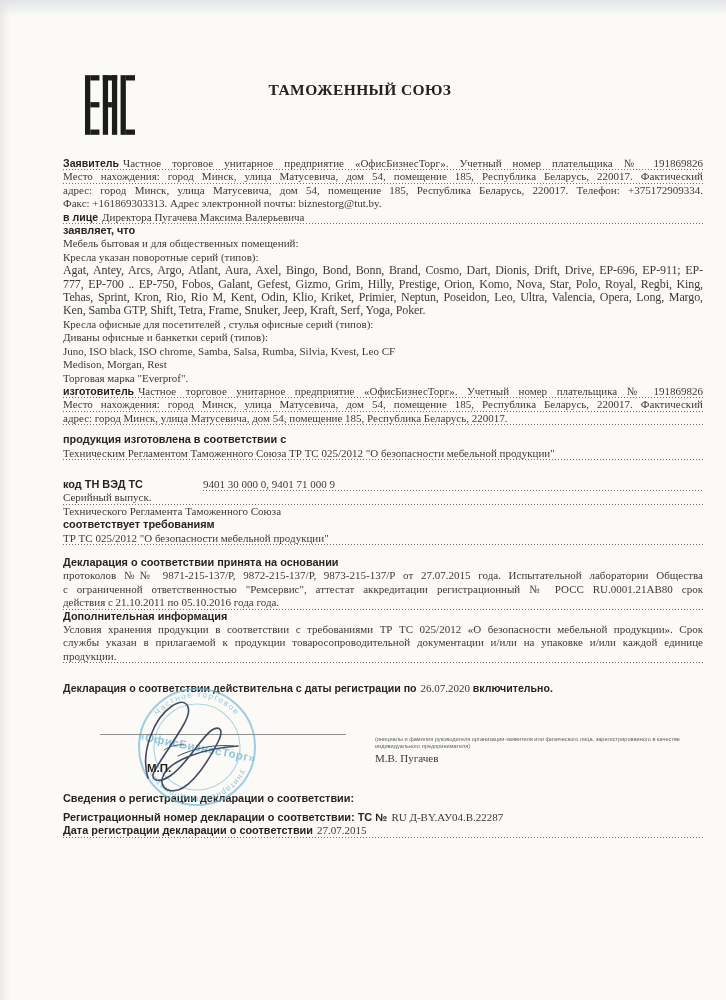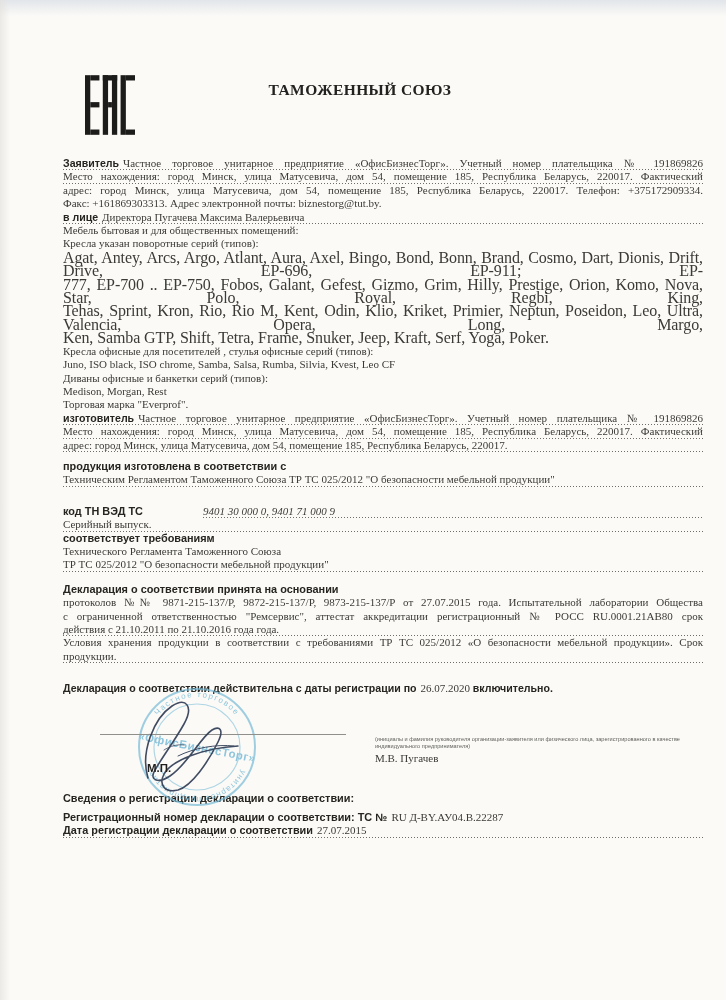--- a/index.html
+++ b/index.html
@@ -7,29 +7,29 @@
         font-family:"Liberation Serif",serif;color:#3b3a36;}
   .scan-top{position:absolute;left:0;top:0;right:0;height:16px;
         background:linear-gradient(180deg,#dde1e7 0%,rgba(251,250,247,0) 100%);opacity:.85;}
   .scan-left{position:absolute;left:0;top:0;bottom:0;width:10px;
         background:linear-gradient(90deg,#e3e2de 0%,rgba(251,250,247,0) 100%);opacity:.7;}
   .logo{position:absolute;left:85px;top:74px;width:50px;height:62px;}
   .title{position:absolute;left:140px;top:80px;width:440px;text-align:center;
         font-weight:bold;font-size:15.5px;line-height:19px;letter-spacing:.4px;color:#232220;}
   .content{position:absolute;left:63px;top:157px;width:640px;}
   .ln{font-size:11px;line-height:13.4px;}
-  .list{font-size:16px;letter-spacing:-0.1px;}
+  .list{font-size:12px;letter-spacing:-0.1px;}
   .j{text-align:justify;text-align-last:justify;}
   .dot{background-image:repeating-linear-gradient(90deg,#6f6e66 0,#6f6e66 1px,transparent 1px,transparent 3px);
        background-size:100% 1px;background-position:0 100%;background-repeat:no-repeat;}
   .lbl{font-family:"Liberation Sans",sans-serif;font-weight:700;font-size:10.6px;color:#26251f;margin-right:4px;text-align:center;}
   .hd{font-family:"Liberation Sans",sans-serif;font-weight:700;font-size:10.9px;color:#26251f;}
   .row{display:flex;}
   .row .lead{width:140px;flex:none;}
-  .row .val{flex:1;font-style:italic;}
+  .row .val{flex:1;}
   .sp8{height:8px}.sp18{height:18px}.sp11{height:11px}.sp19{height:19px}.sp6{height:6px}
   .sig{position:relative;height:96px;}
   .stamp{position:absolute;left:49px;top:-34px;width:170px;height:170px;opacity:.8;}
   .autograph{position:absolute;left:57px;top:-4px;width:190px;height:100px;}
   .sigline{position:absolute;left:37px;top:38px;width:246px;border-top:1px solid #8f8f8b;}
   .signame{position:absolute;left:312px;top:20px;font-size:11px;color:#3b3a36;margin-top:36px;}
   .sigcap{position:absolute;left:312px;top:40px;width:316px;font-family:"Liberation Sans",sans-serif;
           font-size:5.6px;line-height:7px;color:#61615c;}
   .mp{position:absolute;left:84px;top:66px;font-family:"Liberation Sans",sans-serif;font-weight:700;
       font-size:11.5px;color:#201f1d;}
@@ -63,61 +63,64 @@
   </div>
 
   <div class="content">
 
     <div class="ln dot j"><span class="lbl">Заявитель</span><span>Частное торговое унитарное предприятие «ОфисБизнесТорг». Учетный номер плательщика № 191869826</span></div>
     <div class="ln dot j">Место нахождения: город Минск, улица Матусевича, дом 54, помещение 185, Республика Беларусь, 220017. Фактический</div>
     <div class="ln j">адрес: город Минск, улица Матусевича, дом 54, помещение 185, Республика Беларусь, 220017. Телефон: +375172909334.</div>
     <div class="ln">Факс: +161869303313. Адрес электронной почты: biznestorg@tut.by.</div>
     <div class="ln dot"><span class="lbl">в лице</span><span>Директора Пугачева Максима Валерьевича</span></div>
 
+    <div class="ln hd">заявляет, что</div>
     <div class="ln">Мебель бытовая и для общественных помещений:</div>
     <div class="ln">Кресла указан поворотные серий (типов):</div>
     <div class="ln list j">Agat, Antey, Arcs, Argo, Atlant, Aura, Axel, Bingo, Bond, Bonn, Brand, Cosmo, Dart, Dionis, Drift, Drive, EP-696, EP-911; EP-</div>
     <div class="ln list j">777, EP-700 .. EP-750, Fobos, Galant, Gefest, Gizmo, Grim, Hilly, Prestige, Orion, Komo, Nova, Star, Polo, Royal, Regbi, King,</div>
     <div class="ln list j">Tehas, Sprint, Kron, Rio, Rio M, Kent, Odin, Klio, Kriket, Primier, Neptun, Poseidon, Leo, Ultra, Valencia, Opera, Long, Margo,</div>
     <div class="ln list">Ken, Samba GTP, Shift, Tetra, Frame, Snuker, Jeep, Kraft, Serf, Yoga, Poker.</div>
     <div class="ln">Кресла офисные для посетителей , стулья офисные серий (типов):</div>
+    <div class="ln">Диваны офисные и банкетки серий (типов):</div>
     <div class="ln">Juno, ISO black, ISO chrome, Samba, Salsa, Rumba, Silvia, Kvest, Leo CF</div>
-    <div class="ln">Диваны офисные и банкетки серий (типов):</div>
     <div class="ln">Medison, Morgan, Rest</div>
     <div class="ln">Торговая марка "Everprof".</div>
 
     <div class="ln dot j"><span class="lbl">изготовитель</span><span>Частное торговое унитарное предприятие «ОфисБизнесТорг». Учетный номер плательщика № 191869826</span></div>
     <div class="ln dot j">Место нахождения: город Минск, улица Матусевича, дом 54, помещение 185, Республика Беларусь, 220017. Фактический</div>
     <div class="ln dot">адрес: город Минск, улица Матусевича, дом 54, помещение 185, Республика Беларусь, 220017.</div>
 
     <div class="sp8"></div>
 
     <div class="ln hd">продукция изготовлена в соответствии с</div>
     <div class="ln dot">Техническим Регламентом Таможенного Союза ТР ТС 025/2012 "О безопасности мебельной продукции"</div>
 
     <div class="sp18"></div>
 
     <div class="ln row">
       <span class="hd lead">код ТН ВЭД ТС</span>
       <span class="val dot">9401 30 000 0, 9401 71 000 9</span>
     </div>
     <div class="ln dot">Серийный выпуск.</div>
 
+    <div class="ln">Технического Регламента Таможенного Союза</div>
     <div class="ln hd">соответствует требованиям</div>
-    <div class="ln">Технического Регламента Таможенного Союза</div>
     <div class="ln dot">ТР ТС 025/2012 "О безопасности мебельной продукции"</div>
 
     <div class="sp11"></div>
 
     <div class="ln hd">Декларация о соответствии принята на основании</div>
     <div class="ln j">протоколов №№ 9871-215-137/Р, 9872-215-137/Р, 9873-215-137/Р от 27.07.2015 года. Испытательной лаборатории Общества</div>
     <div class="ln j">с ограниченной ответственностью "Ремсервис", аттестат аккредитации регистрационный № РОСС RU.0001.21АВ80 срок</div>
-    <div class="ln dot">действия с 21.10.2011 по 21.10.2016 года года.</div>
+    <div class="ln dot">действия с 21.10.2011 по 05.10.2016 года года.</div>
 
+    <div class="ln hd">Дополнительная информация</div>
     <div class="ln j">Условия хранения продукции в соответствии с требованиями ТР ТС 025/2012 «О безопасности мебельной продукции». Срок</div>
+    <div class="ln j">службы указан в прилагаемой к продукции товаросопроводительной документации и/или на упаковке и/или каждой единице</div>
     <div class="ln dot">продукции.</div>
 
     <div class="sp19"></div>
 
     <div class="ln"><span class="lbl">Декларация о соответствии действительна с даты регистрации по</span><span>26.07.2020</span> <span class="lbl">включительно.</span></div>
 
     <div class="sig">
       <svg class="stamp" viewBox="0 0 170 170">
         <circle cx="85" cy="85" r="58" fill="none" stroke="#74b9d6" stroke-width="2" opacity="0.85"></circle>
         <circle cx="85" cy="85" r="43" fill="none" stroke="#74b9d6" stroke-width="1.2" opacity="0.7"></circle>

